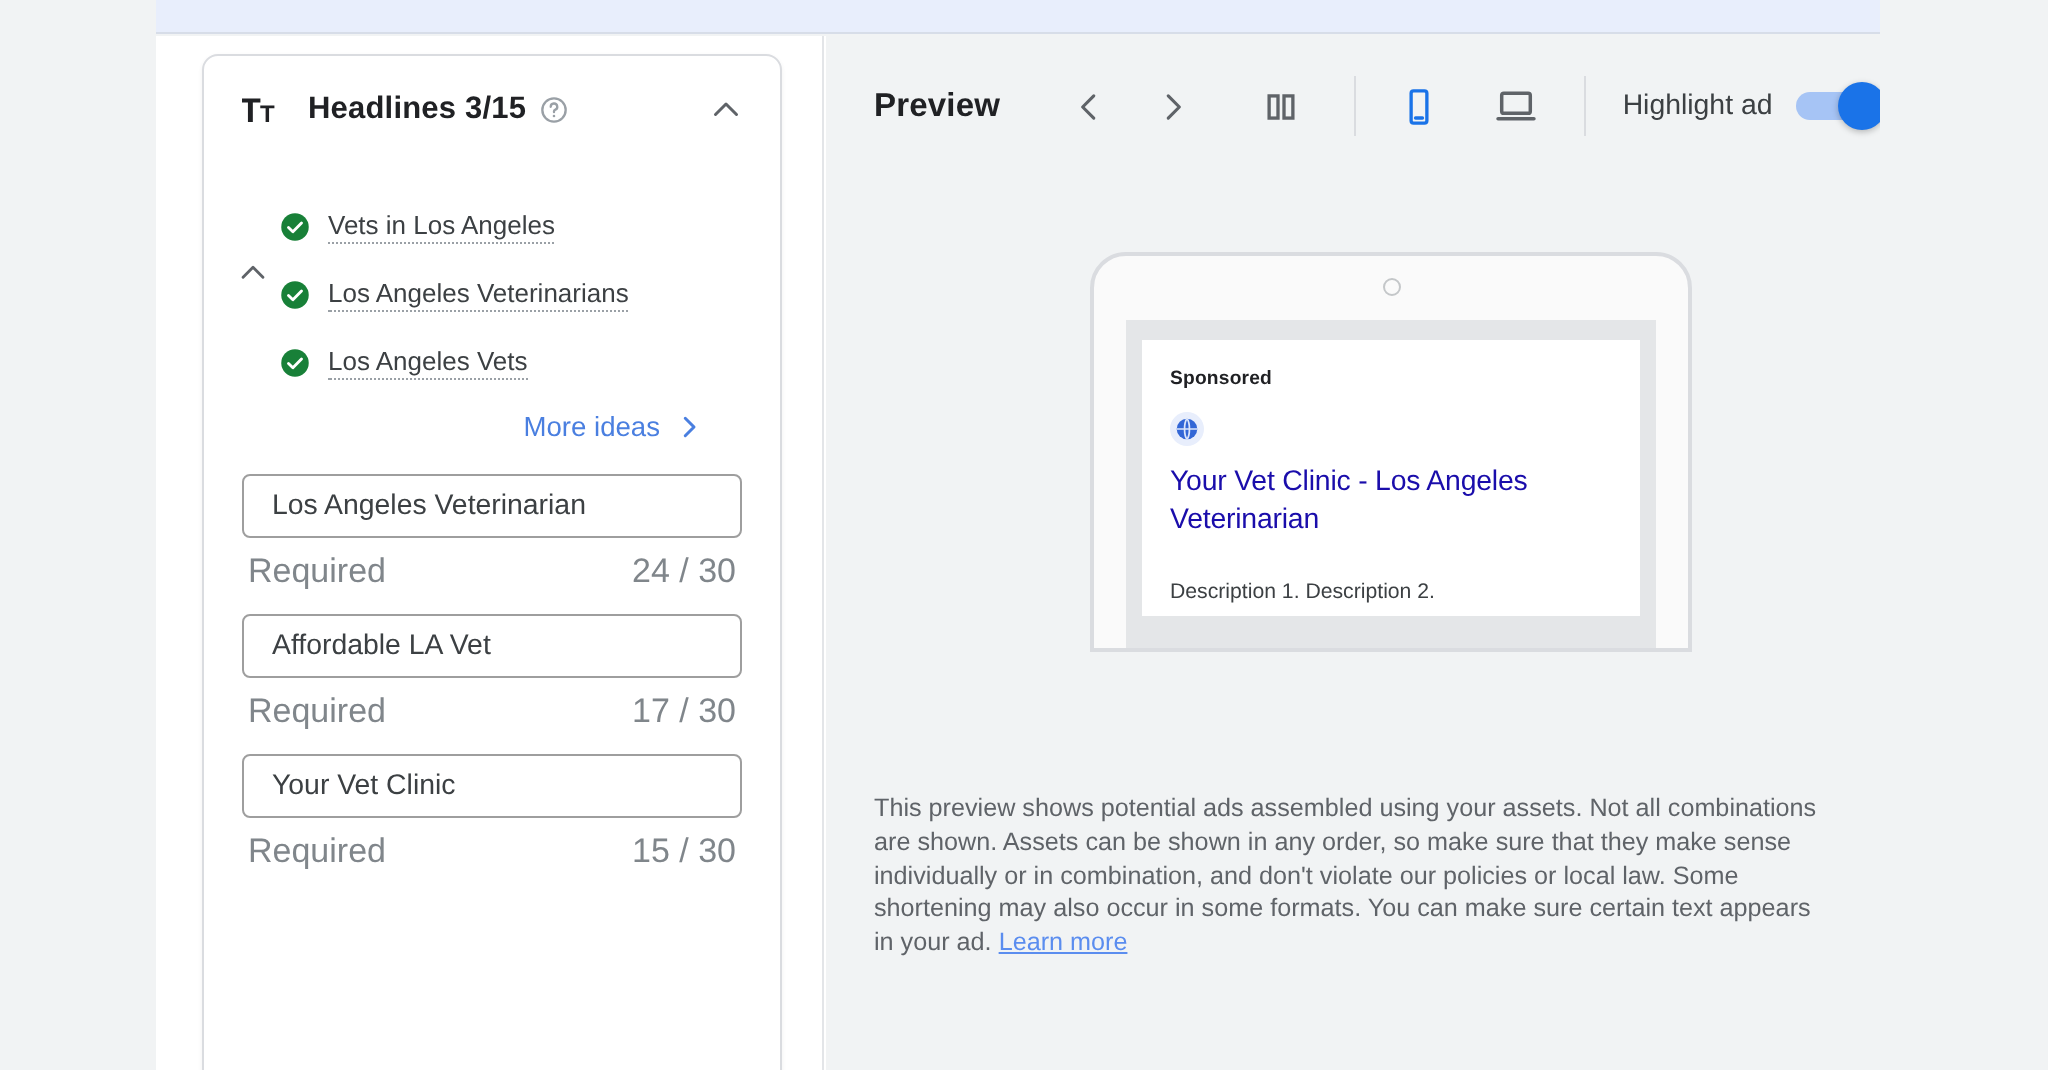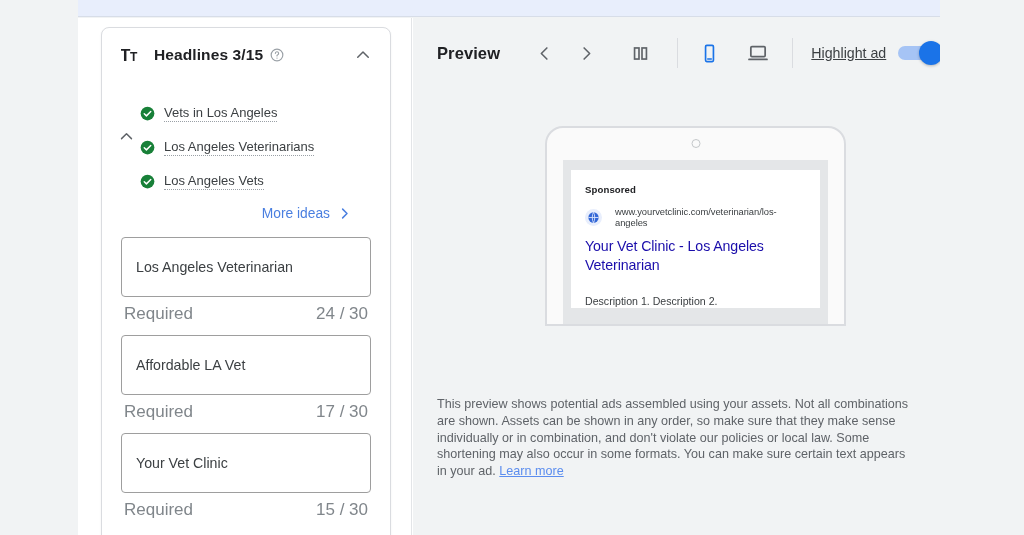--- a/index.html
+++ b/index.html
@@ -87,21 +87,21 @@
     padding: 8px 20px 0 0;
   }
   .more-ideas {
     font-size: 13.8px; color: #4a7fe0; font-weight: 400; cursor: pointer;
   }
   .more-chev { width: 15px; height: 15px; color: #4a7fe0; margin-left: 7px; }
 
   
   .fields { padding: 16px 19px 0 19px; }
   .field-box {
-    height: 60px; border: 1px solid #9e9e9e; border-radius: 4px;
+    height: 32px; border: 1px solid #9e9e9e; border-radius: 4px;
     display: flex; align-items: center; padding: 0 14px;
     background: #fff;
   }
   .field-val { font-size: 14.2px; color: #3c4043; }
   .field-meta {
     display: flex; justify-content: space-between;
     font-size: 17px; color: #80868b;
     padding: 7px 3px 0 3px; margin-bottom: 11px; text-align: right;
   }
 
@@ -128,21 +128,21 @@
   .vdiv { width: 1px; height: 30px; background: #dadce0; margin-left: 20px; }
   .dev-btn {
     width: 34px; height: 34px; margin-left: 16px;
     display: flex; align-items: center; justify-content: center;
     cursor: pointer;
   }
   .dev-btn.active { color: #1a73e8; }
   .dev-btn.idle { color: #5f6368; }
   .vdiv2 { width: 1px; height: 30px; background: #dadce0; margin-left: 18px; }
   .hl-label {
-    font-size: 14.2px; color: #3c4043; margin-left: 18px; white-space: nowrap; text-decoration: underline;
+    font-size: 14.2px; color: #3c4043; margin-left: 18px; white-space: nowrap;
   }
   .toggle {
     position: relative; width: 44px; height: 14px; margin-left: 12px;
     background: #a6c4f5; border-radius: 7px; cursor: pointer;
   }
   .toggle .knob {
     position: absolute; right: -3px; top: -5px;
     width: 24px; height: 24px; border-radius: 50%;
     background: #1a73e8; box-shadow: 0 1px 3px rgba(0,0,0,.25);
   }
@@ -360,21 +360,20 @@
           <div class="ad-card">
             <div class="ad-pad">
               <div class="sponsored">Sponsored</div>
               <div class="url-row">
                 <span class="favicon">
                   <svg viewBox="0 0 24 24" width="13" height="13" fill="none" stroke="#1a56d6" stroke-width="2">
                     <circle cx="12" cy="12" r="9.5" fill="#3367d6" stroke="none"></circle>
                     <path d="M12 2.5c3 3.6 3 15.4 0 19M12 2.5c-3 3.6-3 15.4 0 19M2.6 12h18.8" stroke="#dce6fb" stroke-width="1.6"></path>
                   </svg>
                 </span>
-                <span class="url-text">www.yourvetclinic.com/veterinarian/los-angeles</span>
               </div>
               <div class="ad-head">Your Vet Clinic - Los Angeles Veterinarian</div>
               <div class="ad-desc">Description 1. Description 2.</div>
             </div>
           </div>
         </div>
       </div>
 
       <div class="disclaimer">
         <span>This preview shows potential ads assembled using your assets. Not all combinations are shown. Assets can be shown in any order, so make sure that they make sense individually or in combination, and don't violate our policies or local law. Some shortening may also occur in some formats. You can make sure certain text appears in your ad. </span><span class="learn-more">Learn more</span>

